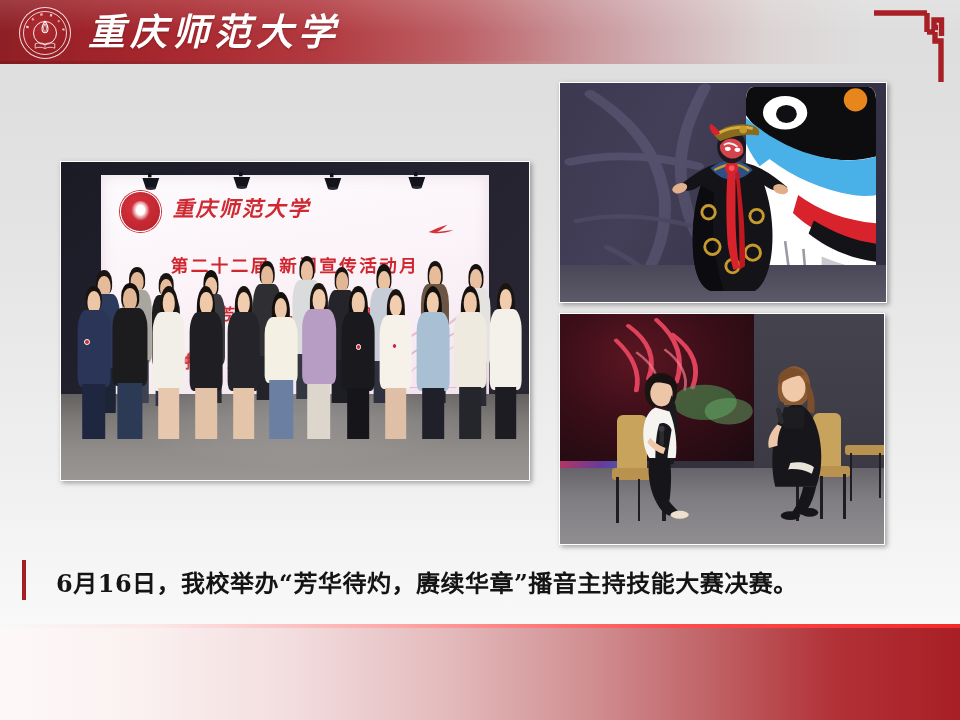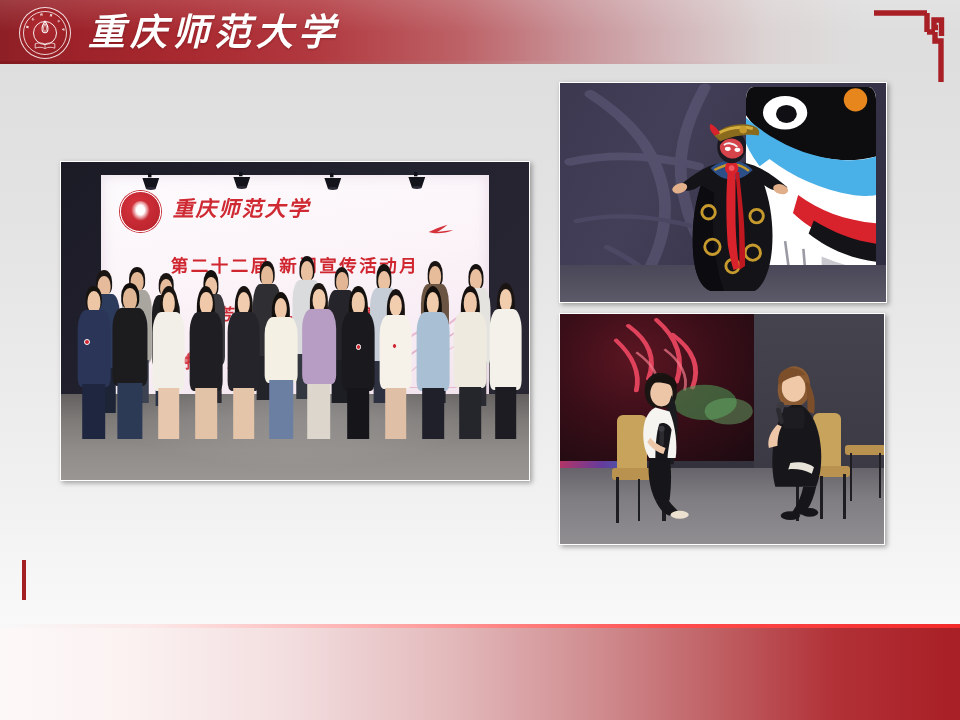--- a/index.html
+++ b/index.html
@@ -632,17 +632,18 @@
       <path d="M64 118 C62 128 58 138 52 144 L40 144 C46 136 50 128 52 118 Z" fill="#16161a"></path>
       <ellipse cx="40" cy="145" rx="9" ry="4" fill="#16161a"></ellipse>
       <ellipse cx="58" cy="142" rx="8" ry="4" fill="#16161a"></ellipse>
       <rect x="28" y="44" width="4.5" height="16" rx="2.2" fill="#2c2c30" transform="rotate(-14 30 52)"></rect>
       <circle cx="31" cy="42" r="3.2" fill="#3a3a40"></circle>
       <path d="M40 96 C48 94 58 96 62 100 L60 106 C52 102 44 101 38 102 Z" fill="#e8e4da"></path>
     </svg>
   </div>
 
   <div id="caption-divider"></div>
+  <div id="caption-text">6月16日，我校举办“芳华待灼，赓续华章”播音主持技能大赛决赛。</div>
 
   <div id="bottom-band-edge"></div>
   <div id="bottom-band"></div>
 
 </div>
 
 </body></html>

